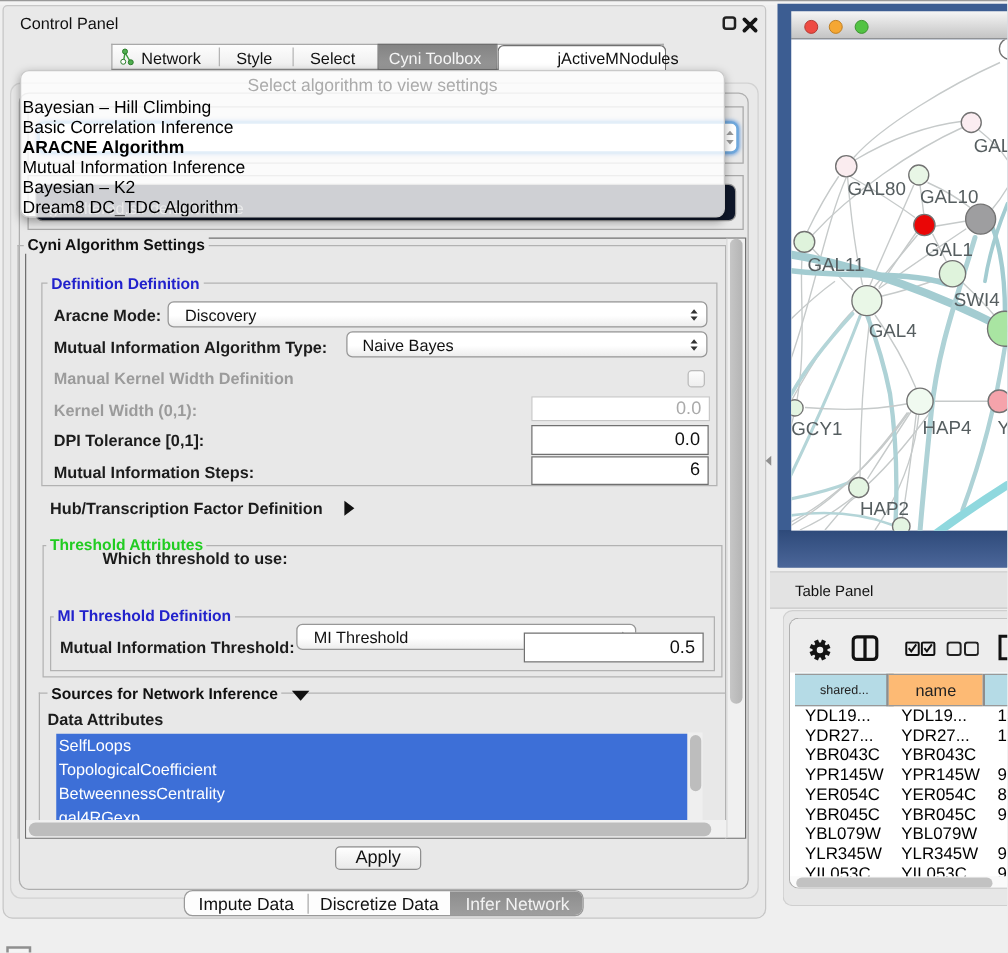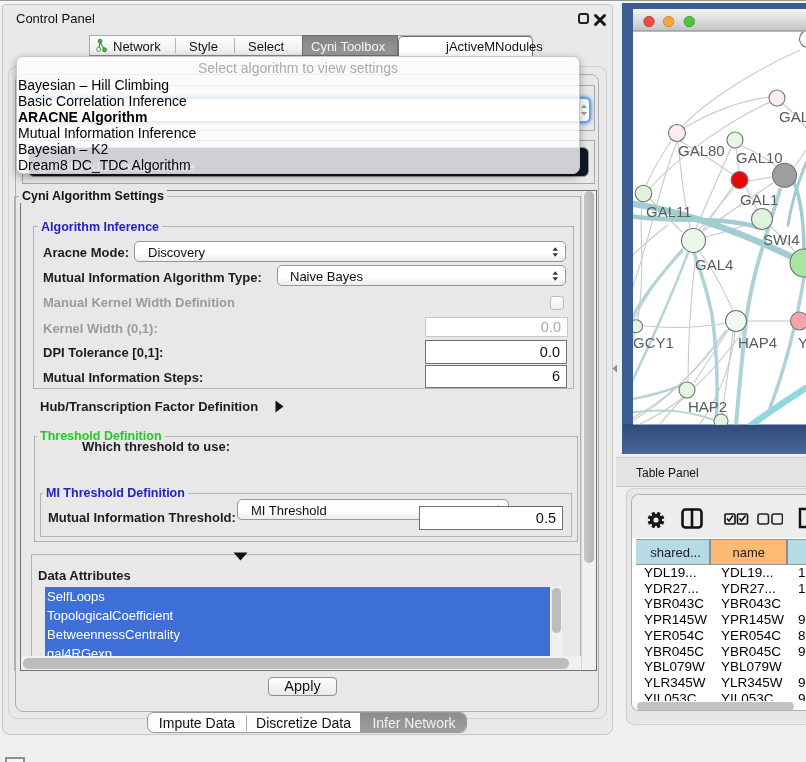--- a/index.html
+++ b/index.html
@@ -59,21 +59,21 @@
 <div class="abs" style="left:28px;top:147px;width:561px;height:30px;background:#0f172a;border:1px solid #9a9a9a;border-radius:6px;">
       <div style="position:absolute;left:10px;top:11px;font-size:13px;color:#989898;white-space:nowrap;">galFiltered.sif default mode</div>
     </div>
 
 <div class="abs" style="left:20px;top:190px;width:577px;height:481px;background:#e8e8e8;border:1px solid #707070;"></div>
 
 <div class="gbox" style="left:14px;top:196px;width:567px;height:475px;border-bottom:none;"></div>
 <div class="gtitle" style="left:19px;top:189px;color:#111;">Cyni Algorithm Settings</div>
 
 <div class="gbox" style="left:33px;top:226px;width:541px;height:163px;"></div>
-<div class="gtitle" style="left:38px;top:220px;color:#2222cc;">Algorithm Inference</div>
+<div class="gtitle" style="left:38px;top:220px;color:#2222cc;">Definition Definition</div>
 
 <div class="lbl" style="left:43px;top:245px;">Aracne Mode:</div>
 <div class="combo" style="left:134px;top:241px;width:432px;height:21px;">
   <span class="ctext" style="left:13px;">Discovery</span>
   <svg class="arr" viewBox="0 0 8 13">
         <path d="M0.5 5 L4 0.8 L7.5 5 Z M0.5 8 L4 12.2 L7.5 8 Z" fill="#333"></path>
       </svg>
 </div>
 
 <div class="lbl" style="left:43px;top:270px;">Mutual Information Algorithm Type:</div>
@@ -95,37 +95,38 @@
 
 <div class="lbl" style="left:43px;top:370px;">Mutual Information Steps:</div>
 <div class="tfield" style="left:425px;top:365px;width:142px;height:23px;border:1.5px solid #707070;line-height:21px;">6</div>
 
 <div class="lbl" style="left:40px;top:399px;font-size:13px;">Hub/Transcription Factor Definition</div>
 <svg class="abs" style="left:274px;top:400px;" width="11" height="13" viewBox="0 0 11 13">
       <path d="M1.5 0.5 L9.5 6.5 L1.5 12.5 Z" fill="#111"></path>
     </svg>
 
 <div class="gbox" style="left:34px;top:436px;width:544px;height:106px;"></div>
-<div class="gtitle" style="left:37px;top:429px;color:#21cc21;">Threshold Definition</div>
+<div class="gtitle" style="left:37px;top:429px;color:#21cc21;">Threshold Attributes</div>
 
 <div class="lbl" style="left:82px;top:439px;">Which threshold to use:</div>
 <div class="combo" style="left:237px;top:455px;width:272px;height:21px;margin-top:44px;">
   <span class="ctext" style="left:13px;">MI Threshold</span>
   <svg class="arr" viewBox="0 0 8 13">
         <path d="M0.5 5 L4 0.8 L7.5 5 Z M0.5 8 L4 12.2 L7.5 8 Z" fill="#333"></path>
       </svg>
 </div>
 
 <div class="gbox" style="left:40px;top:493px;width:532px;height:44px;"></div>
 <div class="gtitle" style="left:43px;top:486px;color:#2222cc;">MI Threshold Definition</div>
 
 <div class="lbl" style="left:48px;top:510px;">Mutual Information Threshold:</div>
 <div class="tfield" style="left:419px;top:506px;width:144px;height:24px;border:1.5px solid #707070;line-height:22px;">0.5</div>
 
 <div class="gbox" style="left:31px;top:554px;width:551px;height:103px;border-bottom:none;"></div>
+<div class="gtitle" style="left:38px;top:548px;color:#111;">Sources for Network Inference</div>
 <svg class="abs" style="left:233px;top:552px;" width="15" height="9" viewBox="0 0 15 9">
       <path d="M0.5 0.5 L14.5 0.5 L7.5 8.5 Z" fill="#111"></path>
     </svg>
 
 <div class="lbl" style="left:38px;top:568px;">Data Attributes</div>
 <div class="abs" style="left:45px;top:587px;width:504.5px;height:70px;background:#3d6fd7;overflow:hidden;">
   <div style="font-size:13px;color:#fff;padding-left:2px;line-height:19px;padding-top:0px;">SelfLoops<br>TopologicalCoefficient<br>BetweennessCentrality<br>gal4RGexp</div>
 </div>
 
 <div class="abs" style="left:550px;top:586px;width:12px;height:71px;background:#efefef;"></div>
@@ -307,21 +308,21 @@
   </svg>
   <svg class="abs" style="left:125px;top:18px;" width="26" height="12" viewBox="0 0 26 12">
     <rect x="1" y="1" width="10.5" height="10" rx="2" fill="none" stroke="#222" stroke-width="1.6"></rect>
     <rect x="15" y="1" width="10.5" height="10" rx="2" fill="none" stroke="#222" stroke-width="1.6"></rect>
   </svg>
   <svg class="abs" style="left:166px;top:12px;" width="18" height="22" viewBox="0 0 18 22">
     <path d="M2 2 L10 2 L16 8 L16 20 L2 20 Z" fill="none" stroke="#111" stroke-width="2.4"></path>
     <path d="M10 2 L10 8 L16 8" fill="none" stroke="#111" stroke-width="2"></path>
   </svg>
 
-  <div class="abs" style="left:4px;top:44px;width:79px;height:26px;background:#b5dbe6;border-top:1px solid #999;border-bottom:1px solid #999;text-align:center;font-size:13px;line-height:25px;color:#222;">shared...</div>
+  <div class="abs" style="left:4px;top:44px;width:79px;height:26px;background:#b5dbe6;border-top:1px solid #999;border-bottom:1px solid #999;text-align:center;font-size:10px;line-height:25px;color:#222;">shared...</div>
   <div class="abs" style="left:77.2px;top:44px;width:2.2px;height:26px;background:#8d8d8d;"></div>
   <div class="abs" style="left:79.4px;top:44px;width:74.6px;height:26px;background:#fdba74;border-top:1px solid #999;border-bottom:1px solid #999;text-align:center;font-size:13px;line-height:25px;color:#222;">name</div>
   <div class="abs" style="left:154px;top:44px;width:2.2px;height:26px;background:#8d8d8d;"></div>
   <div class="abs" style="left:156.2px;top:44px;width:19px;height:26px;background:#b5dbe6;border-top:1px solid #999;border-bottom:1px solid #999;"></div>
 
   <div class="abs" style="left:0;top:70px;width:175px;font-size:13.5px;color:#000;line-height:15.7px;white-space:pre;">
     <div class="abs" style="left:12px;top:0;">YDL19...<br>YDR27...<br>YBR043C<br>YPR145W<br>YER054C<br>YBR045C<br>YBL079W<br>YLR345W<br>YIL053C</div>
     <div class="abs" style="left:89px;top:0;">YDL19...<br>YDR27...<br>YBR043C<br>YPR145W<br>YER054C<br>YBR045C<br>YBL079W<br>YLR345W<br>YIL053C</div>
     <div class="abs" style="left:166px;top:0;">13.<br>12.<br><br>9.7<br>8.9<br>9.6<br><br>9.4<br>9</div>
   </div>

